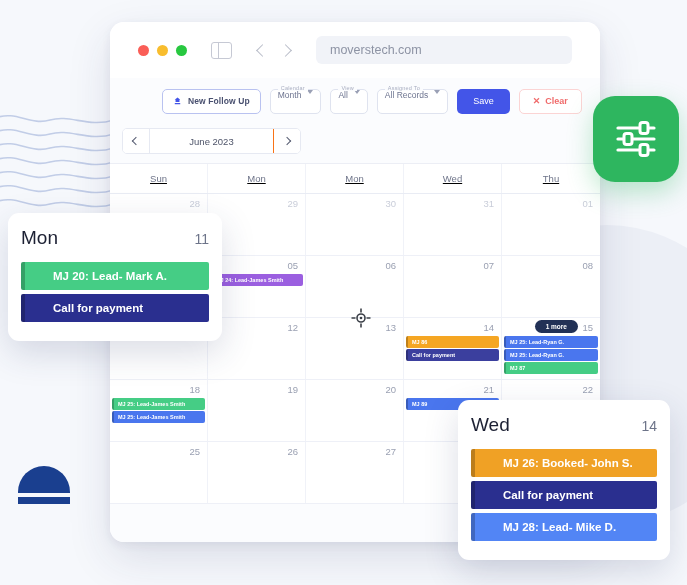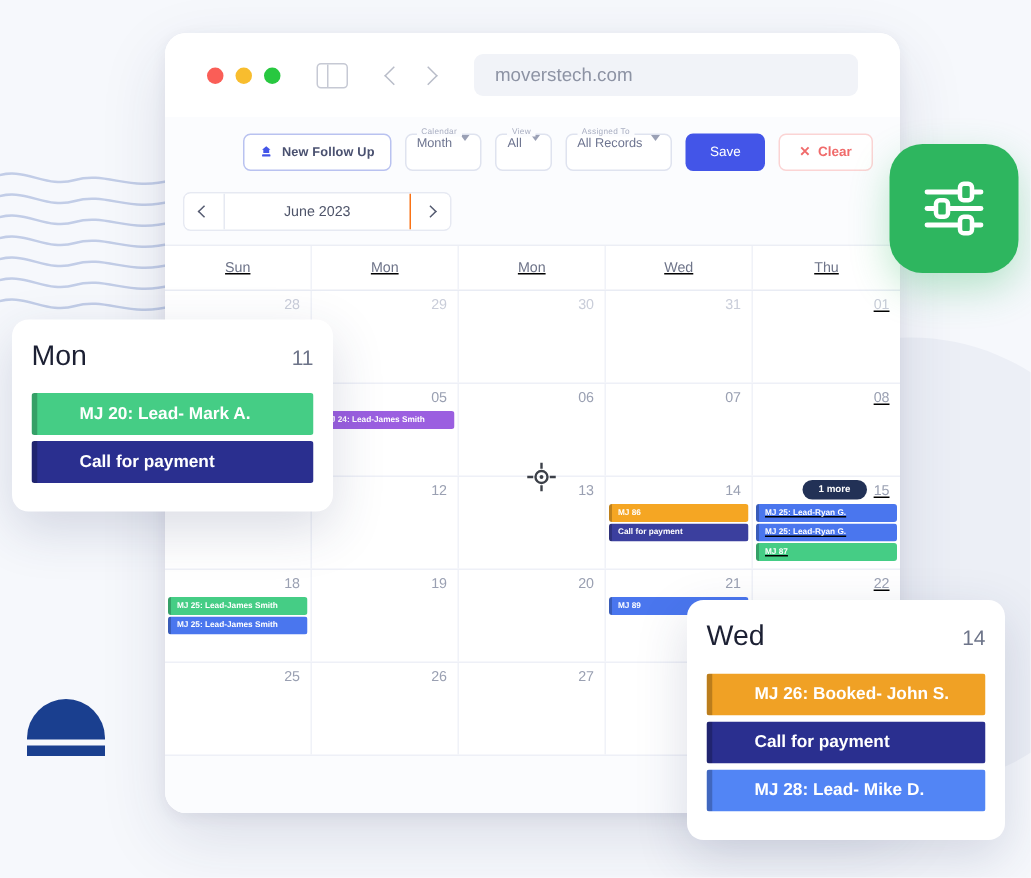--- a/index.html
+++ b/index.html
@@ -113,21 +113,21 @@
   
   .cal { background: #fff; border-top: 1px solid #eceef5; }
   .cal-head { display: grid; grid-template-columns: repeat(5, 1fr); border-bottom: 1px solid #e9ecf4; text-decoration: underline; }
   .cal-head div {
     text-align: center; padding: 9px 0; font-size: 9.5px; color: #6e7489; font-weight: 500;
     border-right: 1px solid #f0f2f8;
   }
   .cal-head div:last-child { border-right: none; }
   .cal-row { display: grid; grid-template-columns: repeat(5, 1fr); border-bottom: 1px solid #eef0f7; min-height: 62px; }
   .cell { border-right: 1px solid #f0f2f8; padding: 4px 0 0 0; position: relative; }
-  .cell:last-child { border-right: none; text-decoration: underline; }
+  .cell:last-child { border-right: none; }
   .daynum { text-align: right; font-size: 9.5px; color: #9aa0b2; padding: 0 7px 3px 0; }
   .daynum.muted { color: #c9cdd9; }
   .evt {
     font-size: 5.5px; font-weight: 700; color: #fff;
     padding: 3px 4px; margin: 0 2px 1px 2px; border-radius: 2px;
     white-space: nowrap; overflow: hidden; line-height: 1.1;
     border-left: 2.5px solid rgba(0,0,0,.22);
   }
   .evt.purple { background: #9b5fe0; }
   .evt.orange { background: #f5a623; }

